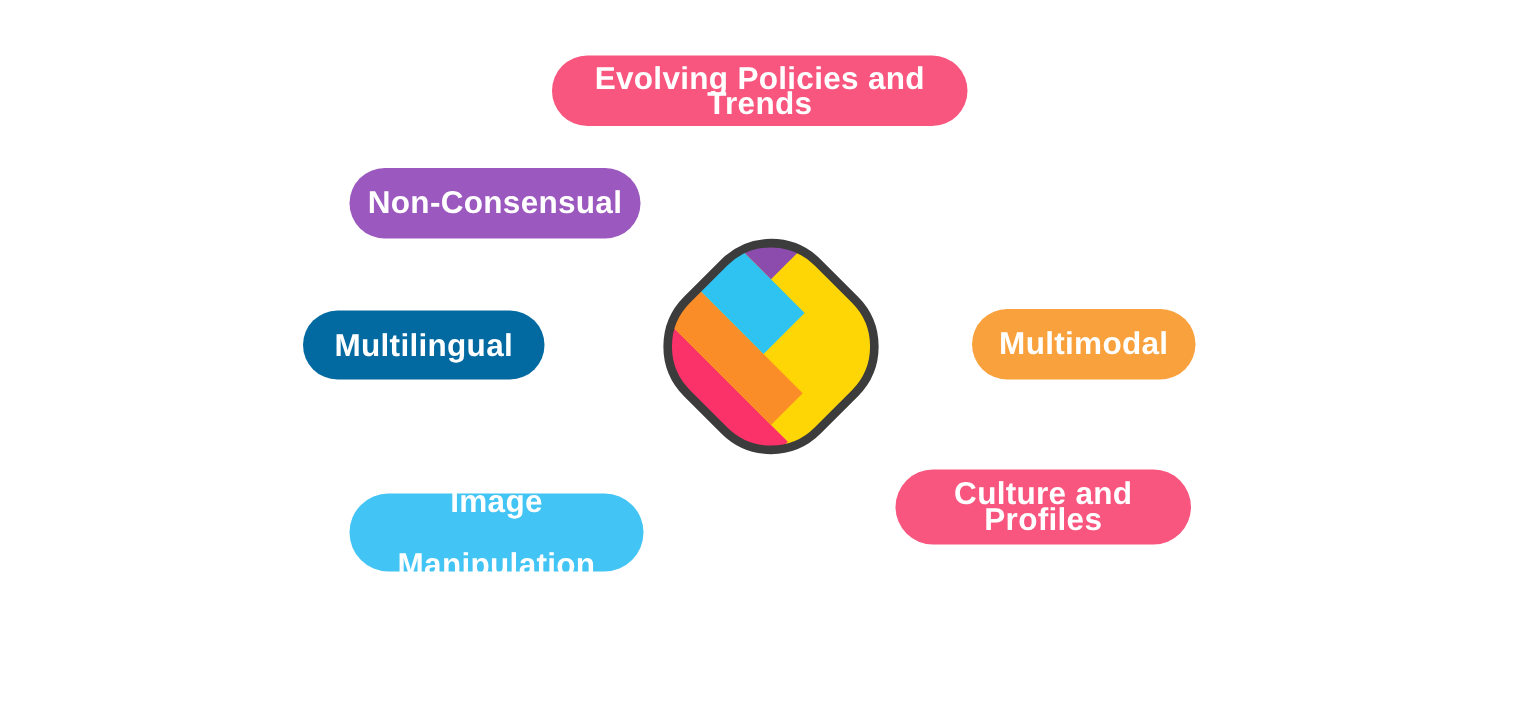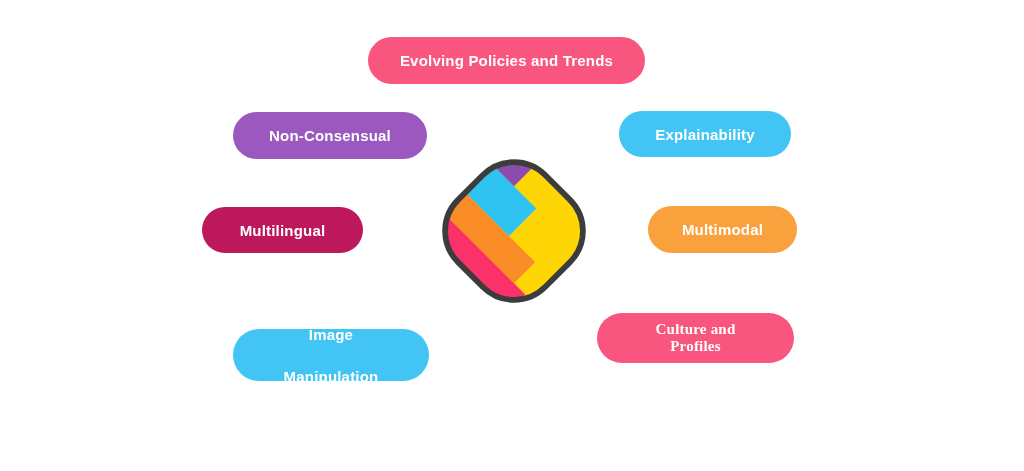--- a/index.html
+++ b/index.html
@@ -13,34 +13,34 @@
   }
   .pill {
     position: absolute;
     display: flex;
     flex-direction: column;
     align-items: center;
     justify-content: center;
     border-radius: 999px;
     color: #ffffff;
     font-weight: 700;
-    font-size: 15px;
+    font-size: 21px;
     line-height: 17px;
     text-align: center;
     letter-spacing: 0.2px;
   }
   .pill span { display: block; }
   
   .p-evolving   { left: 368px; top: 37px;  width: 277px; height: 47px; }
   .p-noncon     { left: 233px; top: 112px; width: 194px; height: 47px; }
   .p-explain    { left: 619px; top: 111px; width: 172px; height: 46px; }
   .p-multiling  { left: 202px; top: 207px; width: 161px; height: 46px; }
   .p-multimodal { left: 648px; top: 206px; width: 149px; height: 47px; }
   .p-imagemanip { left: 233px; top: 329px; width: 196px; height: 52px; gap: 25px; }
-  .p-culture    { left: 597px; top: 313px; width: 197px; height: 50px; font-family: Liberation Serif, serif; }
+  .p-culture    { left: 597px; top: 313px; width: 197px; height: 50px; }
   .p-creator    { left: 413px; top: 390px; width: 185px; height: 50px; }
   .logo {
     position: absolute;
     left: 426px; top: 143px;
     width: 176px; height: 176px;
   }
   .logo svg { display: block; width: 100%; height: 100%; }
 </style>
 </head>
 <body>
@@ -48,25 +48,22 @@
 <div class="canvas">
 
   <div class="pill p-evolving" style="background: rgb(248, 86, 126);">
     <span>Evolving Policies and Trends</span>
   </div>
 
   <div class="pill p-noncon" style="background: rgb(155, 88, 190);">
     <span>Non-Consensual</span>
   </div>
 
-  <div class="pill p-explain" style="background: rgb(66, 196, 245);">
-    <span>Explainability</span>
-  </div>
 
-  <div class="pill p-multiling" style="background: #be185d;">
+  <div class="pill p-multiling" style="background: #0369a1;">
     <span>Multilingual</span>
   </div>
 
   <div class="pill p-multimodal" style="background: rgb(249, 161, 60);">
     <span>Multimodal</span>
   </div>
 
   <div class="pill p-imagemanip" style="background: rgb(66, 196, 245);">
     <span>Image</span>
     <span>Manipulation</span>

